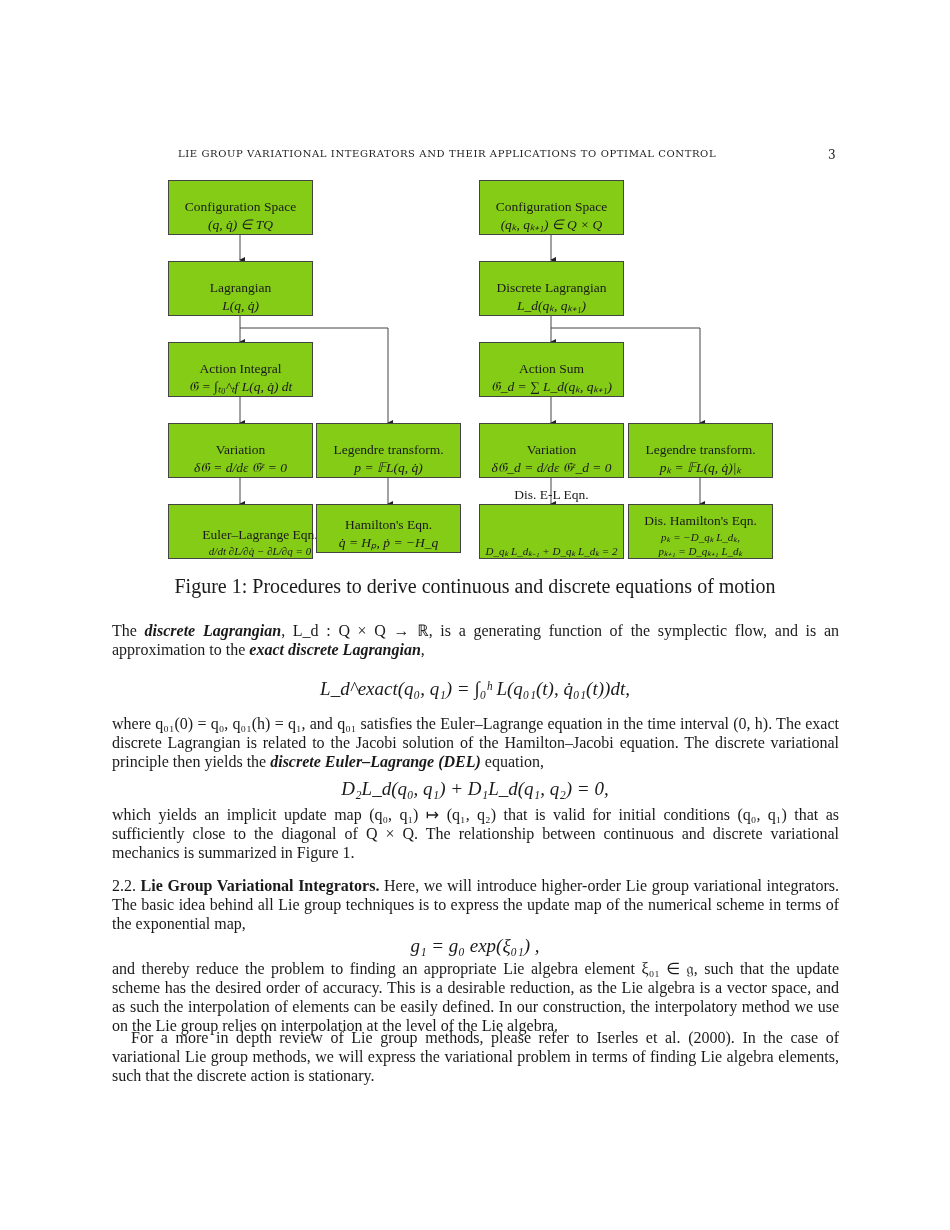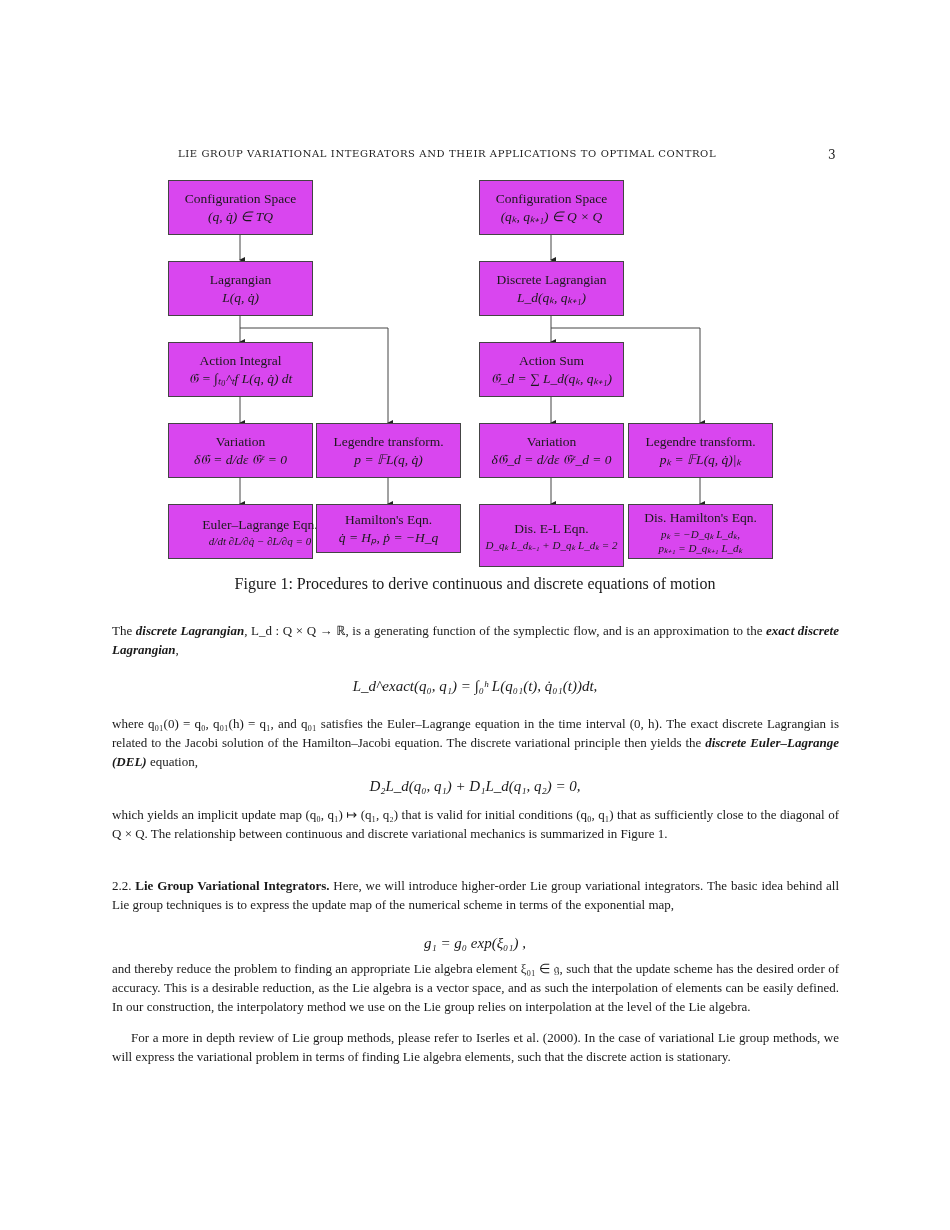--- a/index.html
+++ b/index.html
@@ -1,33 +1,33 @@
 <!DOCTYPE html>
 <html><head>
 <meta charset="utf-8">
 <style>
   html, body { margin: 0; padding: 0; background: #ffffff; }
   body { width: 950px; height: 1230px; position: relative; overflow: hidden;
          font-family: "DejaVu Serif", "Liberation Serif", serif; color: #1a1a1a; }
   .page-header { position: absolute; top: 148px; left: 178px; width: 660px; font-size: 10px;
                  letter-spacing: 0.6px; }
   .page-number { position: absolute; top: 148px; left: 828px; font-size: 12px; }
-  .box { position: absolute; border: 1px solid #444; background: #d946ef; box-sizing: border-box;
-         display: flex; flex-direction: column; align-items: center; justify-content: center;
+  .box { position: absolute; border: 1px solid #444; background: #84cc16; box-sizing: border-box;
+         display: flex; flex-direction: column; align-items: center; justify-content: flex-end;
          text-align: center; font-family: "Liberation Serif", serif; font-size: 13.5px; line-height: 18px; }
   .box .t { white-space: nowrap; }
   .box .m { font-style: italic; white-space: nowrap; }
   .box .m.sm { font-size: 11px; line-height: 14px; }
   svg.connectors { position: absolute; left: 0; top: 0; }
   .caption { position: absolute; top: 575px; left: 0; width: 950px; text-align: center;
-             font-family: "Liberation Serif", serif; font-size: 16px; }
+             font-family: "Liberation Serif", serif; font-size: 20px; }
   .body-text { position: absolute; left: 112px; width: 727px; font-family: "Liberation Serif", serif;
-               font-size: 13px; line-height: 19px; text-align: justify; }
+               font-size: 16px; line-height: 19px; text-align: justify; }
   .eq { position: absolute; left: 0; width: 950px; text-align: center; font-family: "Liberation Serif", serif;
-        font-size: 15px; font-style: italic; }
+        font-size: 19px; font-style: italic; }
   .bi { font-weight: bold; font-style: italic; }
   .b { font-weight: bold; }
   .indent { text-indent: 19px; }
 </style>
 </head>
 <body>
 
 <div class="page-header">LIE GROUP VARIATIONAL INTEGRATORS AND THEIR APPLICATIONS TO OPTIMAL CONTROL</div>
 <div class="page-number">3</div>
 
@@ -97,21 +97,21 @@
   <span class="m">𝔊_d = ∑ L_d(qₖ, qₖ₊₁)</span>
 </div>
 <div class="box" style="left:479px;top:423px;width:145px;height:55px;">
   <span class="t">Variation</span>
   <span class="m">δ𝔊_d = d/dε 𝔊ᵋ_d = 0</span>
 </div>
 <div class="box" style="left:628px;top:423px;width:145px;height:55px;">
   <span class="t">Legendre transform.</span>
   <span class="m">pₖ = 𝔽L(q, q̇)|ₖ</span>
 </div>
-<div class="box" style="left:479px;top:504px;width:145px;height:63px;">
+<div class="box" style="left:479px;top:504px;width:145px;height:55px;gap:40px;">
   <span class="t">Dis. E-L Eqn.</span>
   <span class="m sm">D_qₖ L_dₖ₋₁ + D_qₖ L_dₖ = 2</span>
 </div>
 <div class="box" style="left:628px;top:504px;width:145px;height:55px;">
   <span class="t">Dis. Hamilton's Eqn.</span>
   <span class="m sm">pₖ = −D_qₖ L_dₖ,</span>
   <span class="m sm">pₖ₊₁ = D_qₖ₊₁ L_dₖ</span>
 </div>
 
 <div class="caption">Figure 1: Procedures to derive continuous and discrete equations of motion</div>

